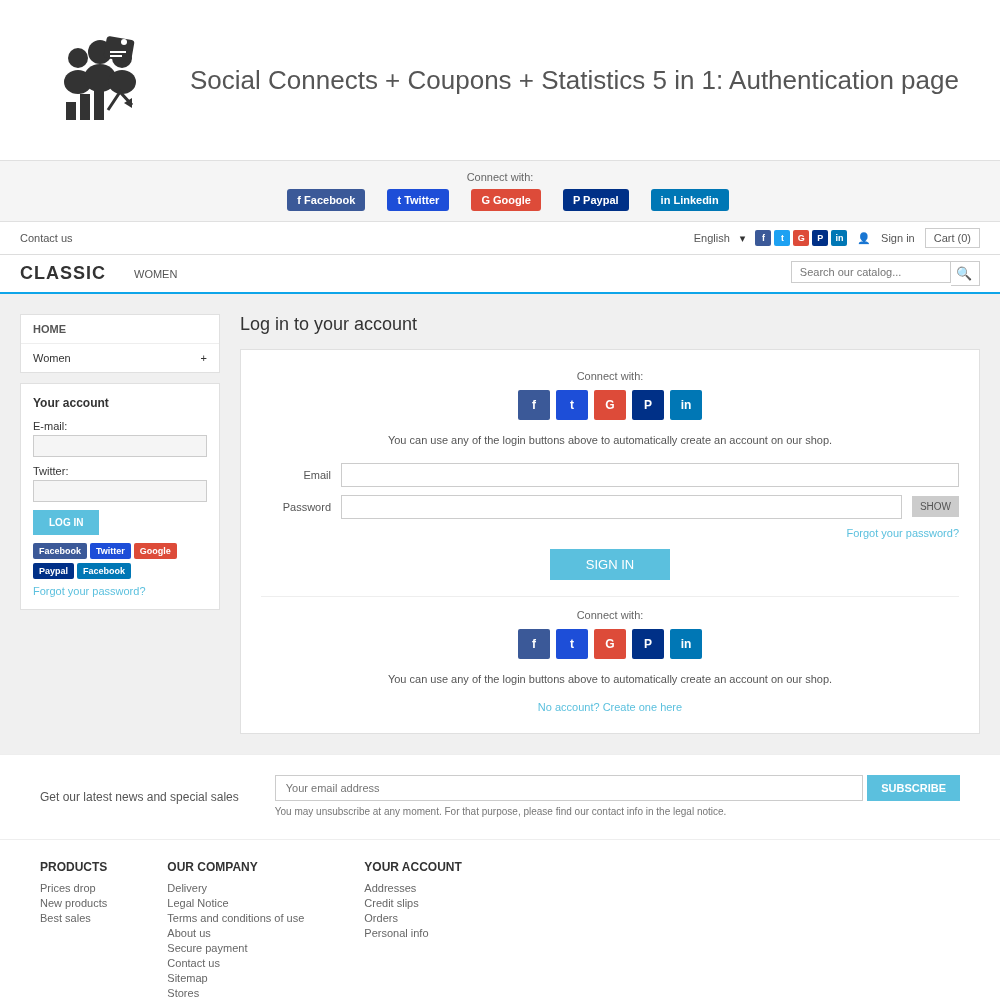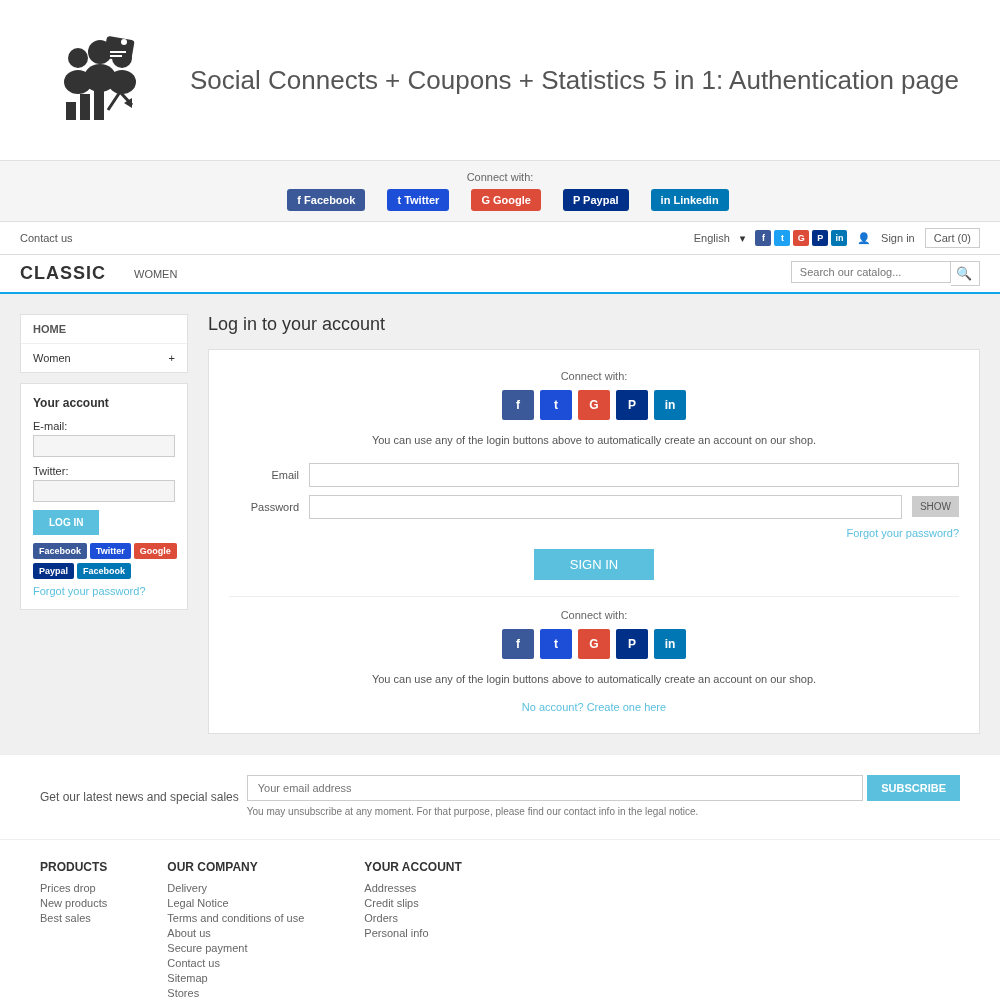--- a/index.html
+++ b/index.html
@@ -156,21 +156,21 @@
     .main-content {
       background: #f0f0f0;
       padding: 20px;
       display: flex;
       gap: 20px;
       min-height: 380px;
     }
 
     
     .sidebar {
-      width: 168px;
+      width: 200px;
       flex-shrink: 0;
     }
     .sidebar-nav {
       background: #fff;
       border: 1px solid #e0e0e0;
       margin-bottom: 10px;
     }
     .sidebar-nav .nav-home {
       padding: 8px 12px;
       font-size: 11px;
@@ -351,21 +351,21 @@
       text-decoration: none;
       margin-top: 10px;
     }
     .divider { border: none; border-top: 1px solid #eee; margin: 12px 0; }
 
     
     .newsletter-section {
       padding: 20px 40px;
       display: flex;
       align-items: center;
-      gap: 8px;
+      gap: 36px;
       border-top: 1px solid #eee;
       border-bottom: 1px solid #eee;
     }
     .newsletter-text {
       font-size: 12px;
       color: #555;
       flex-shrink: 0;
     }
     .newsletter-right {
       flex: 1;

